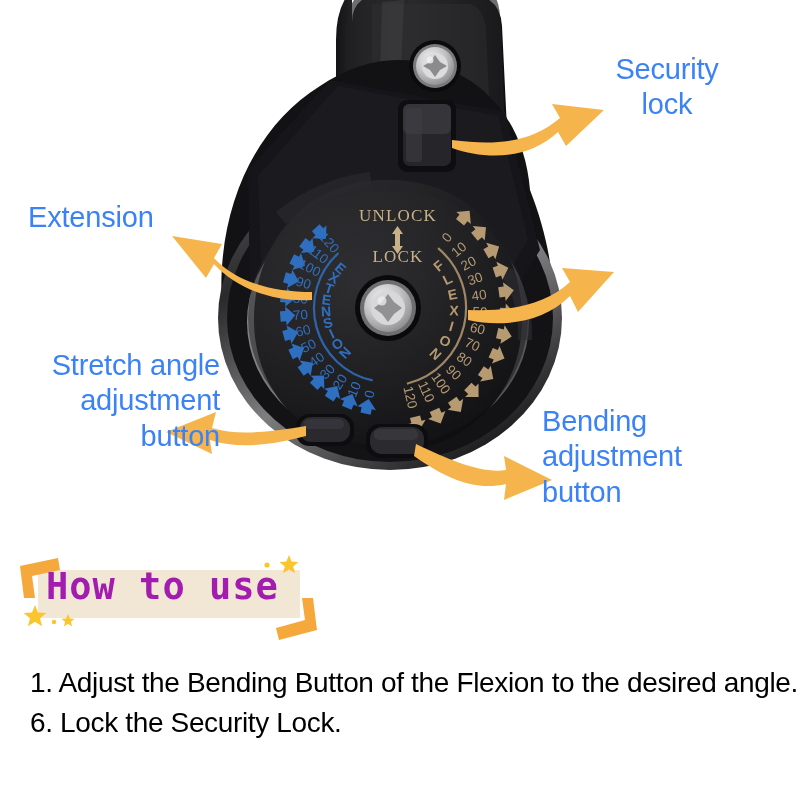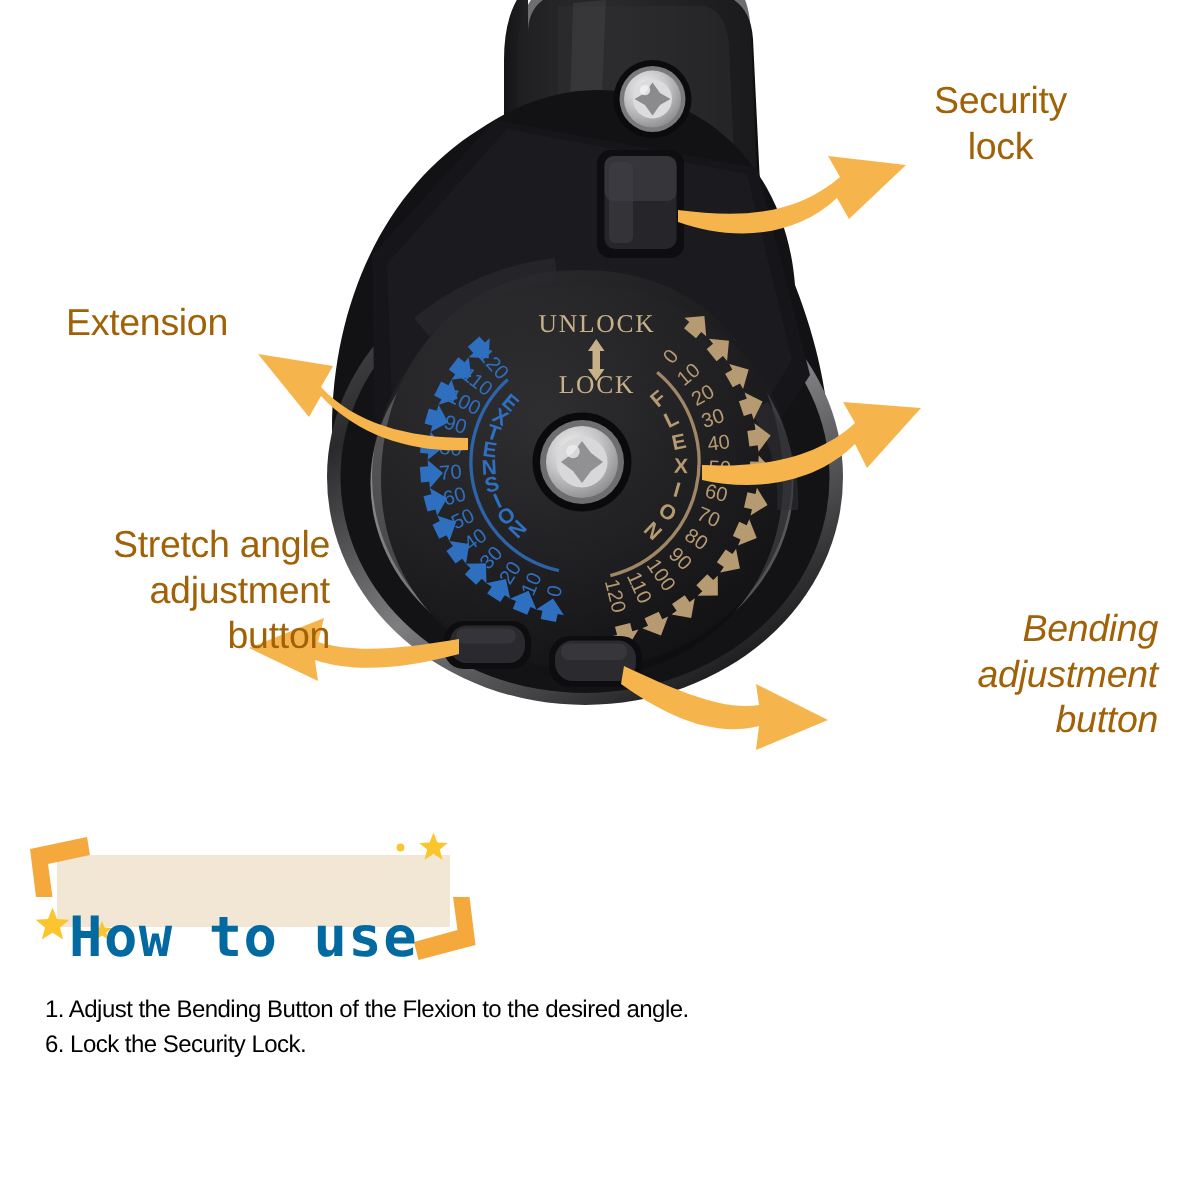--- a/index.html
+++ b/index.html
@@ -13,60 +13,59 @@
   #stage{position:absolute;inset:0;width:800px;height:800px;}
 
   
   .photo{position:absolute;left:0;top:0;width:800px;height:545px;}
 
   .device-svg{position:absolute;left:0;top:0;}
 
   
   .callout{
     position:absolute;
-    color:#a16207;
-    font-size:25px;
+    color:#3b82f6;
+    font-size:29px;
     font-weight:400;
     line-height:1.22;
     letter-spacing:-0.2px;
     white-space:pre;
   }
   .callout.c-security{left:592px;top:52px;text-align:center;width:150px;}
-  .callout.c-extension{left:28px;top:200px;text-align:left;margin-left:16px;}
+  .callout.c-extension{left:28px;top:200px;text-align:left;}
   .callout.c-flexion{left:598px;top:248px;text-align:left;}
   .callout.c-stretch{left:2px;top:348px;text-align:right;width:218px;}
-  .callout.c-bending{left:542px;top:404px;text-align:right;width:230px;font-style:italic;}
+  .callout.c-bending{left:542px;top:404px;text-align:left;width:230px;}
 
   
   .howto-wrap{position:absolute;left:18px;top:556px;width:300px;height:84px;}
   .howto-bg{
     position:absolute;left:20px;top:14px;width:262px;height:48px;
     background:#f2e7d4;
   }
   .howto-text{
     position:absolute;left:28px;top:12px;
     font-family:"DejaVu Sans Mono", monospace;
     font-size:37px;
     font-weight:bold;
-    color:#0369a1;
+    color:#a21caf;
     letter-spacing:1px;
     line-height:1;
     white-space:pre;
-    margin-top:38px;
   }
   .brk{position:absolute;}
   .brk svg{display:block;}
 
   
   .instructions{
     position:absolute;left:30px;top:663px;width:760px;
   }
   .instructions .line{
     color:#000;
-    font-size:16px;
+    font-size:28px;
     line-height:1.42;
     font-weight:400;
     letter-spacing:-0.35px;
     white-space:pre;
   }
 </style>
 </head>
 <body>
 
 <div id="stage">

